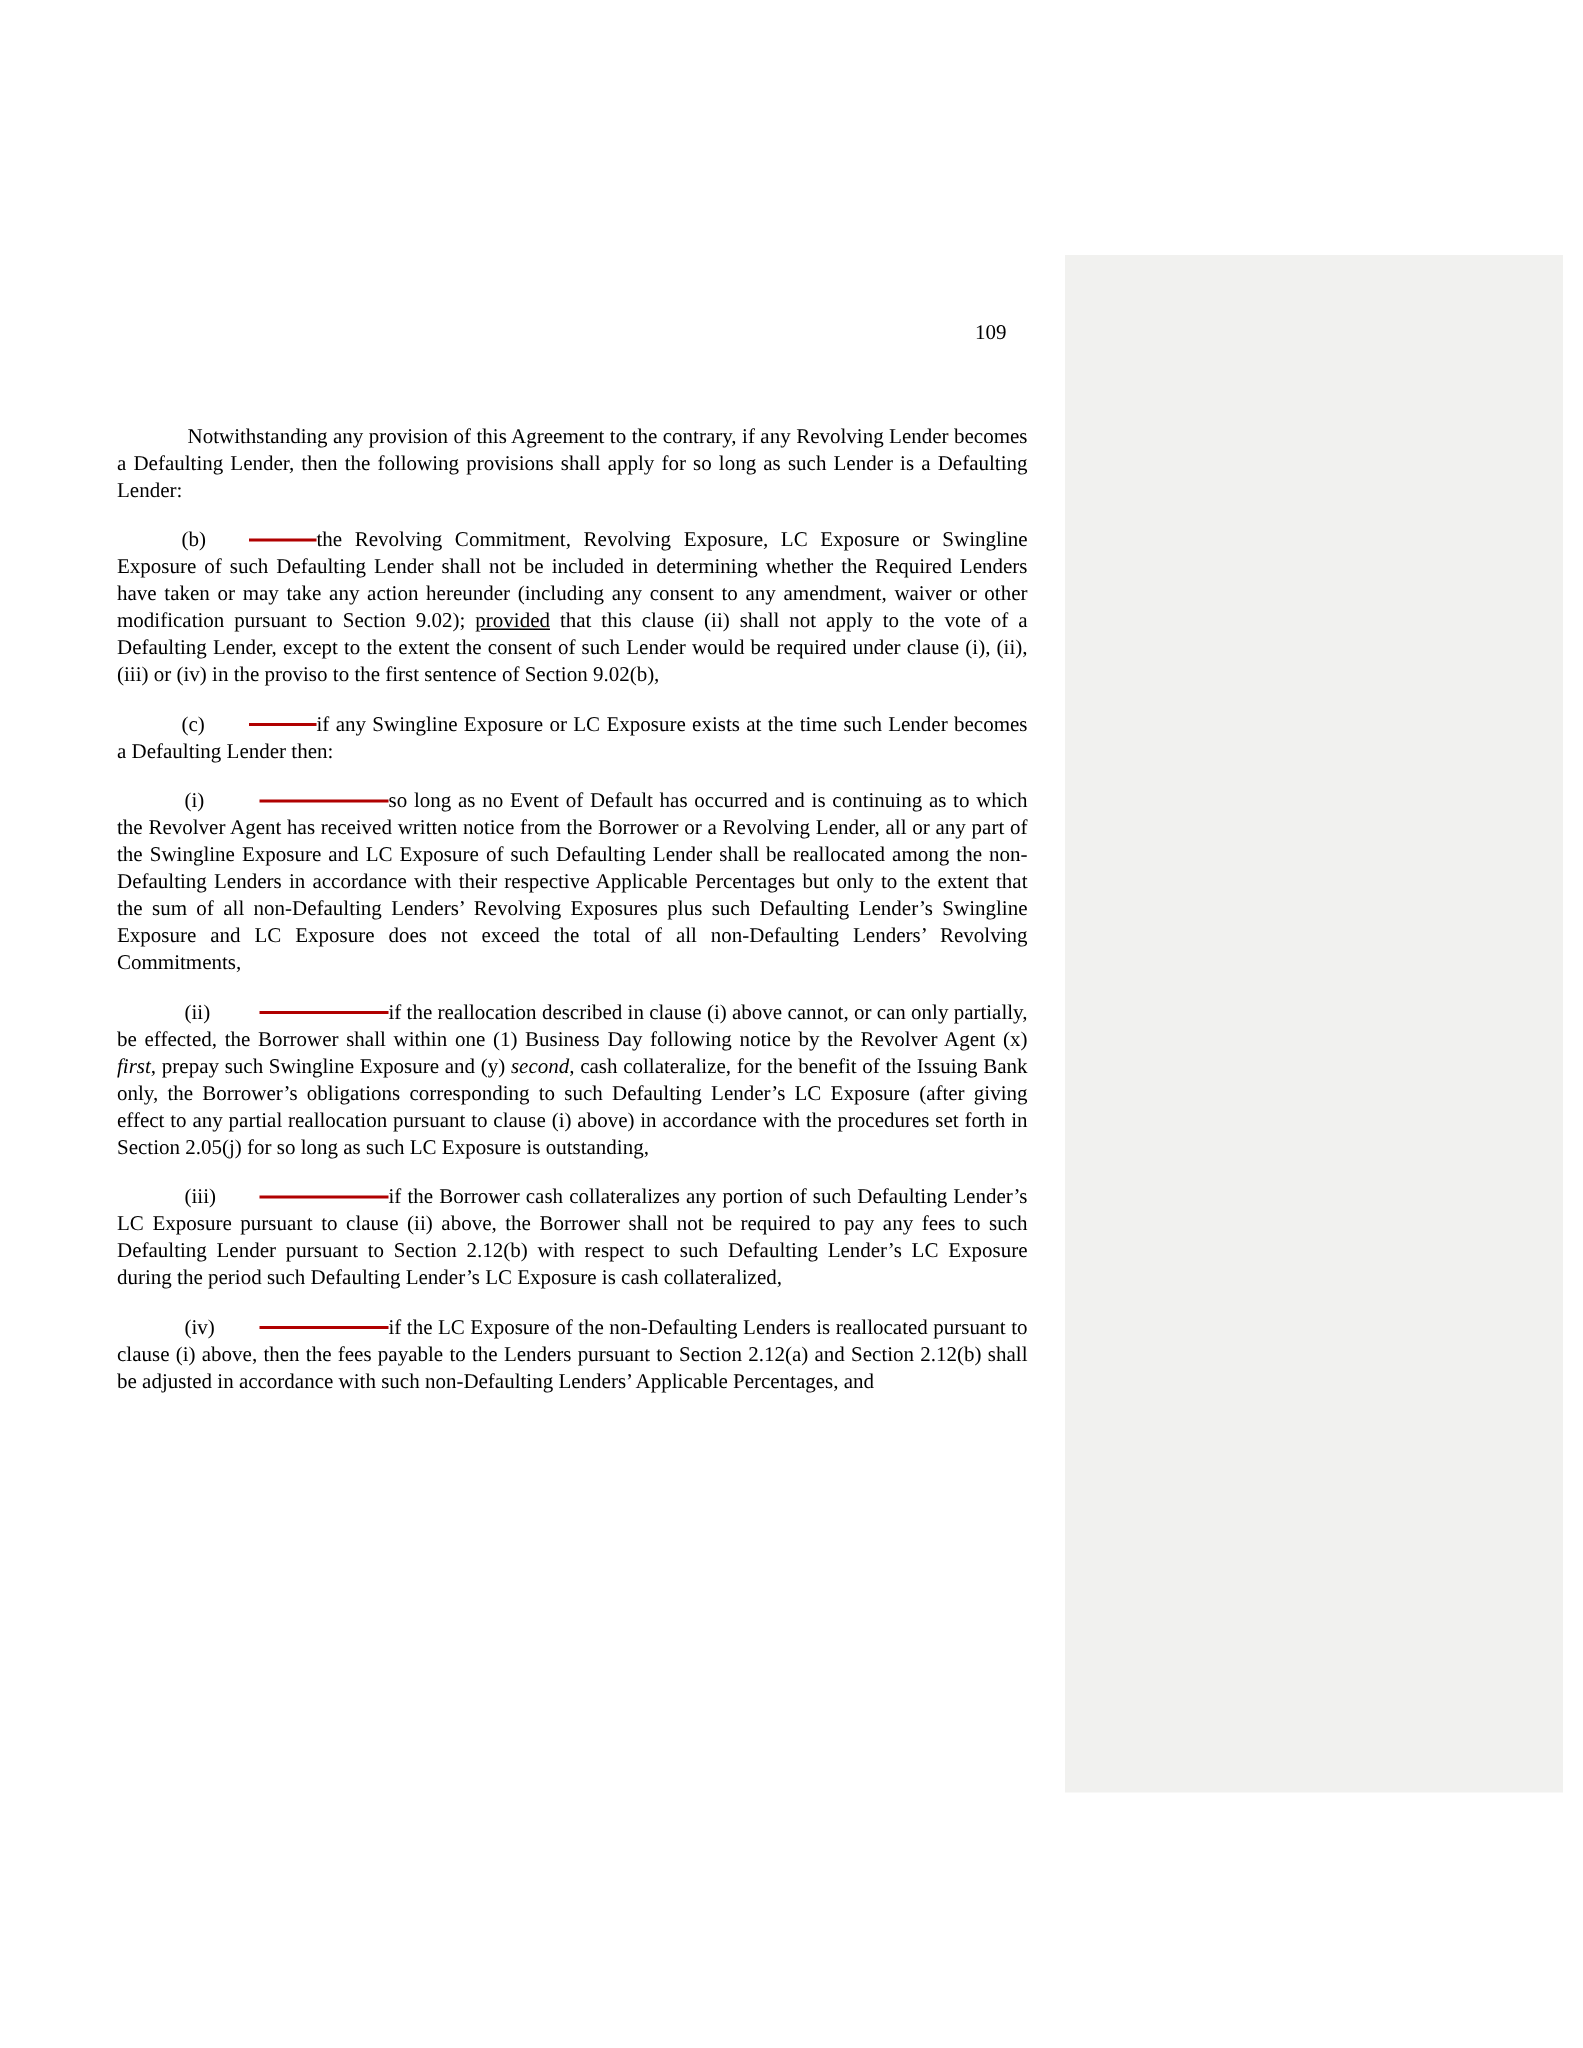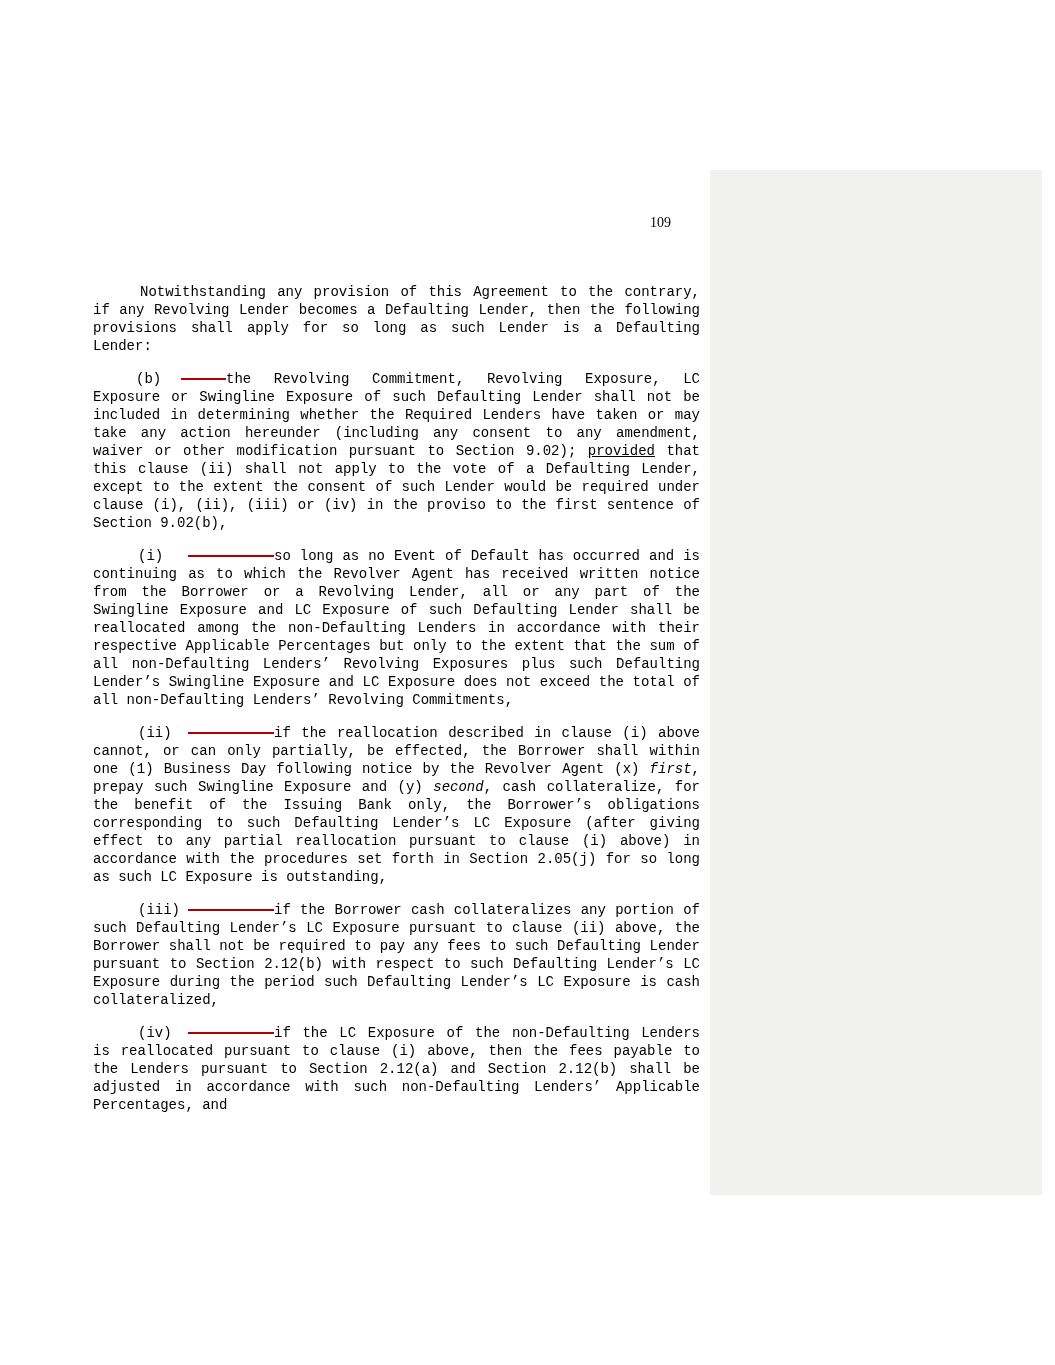--- a/index.html
+++ b/index.html
@@ -22,27 +22,26 @@
     background: #f1f1ef;
   }
   .page-number {
     position: absolute;
     top: 215px;
     left: 650px;
     font-size: 14px;
   }
   .text-block {
     position: absolute;
-    left: 93px;
+    left: 78px;
     top: 283px;
     width: 607px;
     font-size: 14px;
     line-height: 18px;
     text-align: justify;
-    font-family: Liberation Mono, monospace;
   }
   .text-block p { margin: 0 0 15px 0; }
   .intro { text-indent: 47px; }
   .clause { position: relative; }
   .l1 { margin-left: 52px; text-indent: 43px; }
   .l2 { margin-left: 95px; text-indent: 45px; }
   .clabel { display: inline-block; text-indent: 0; }
   .w1 { width: 45px; }
   .w2 { width: 50px; }
   .strike {
@@ -65,20 +64,21 @@
 
   <div class="page-number">109</div>
 
   <div class="text-block">
 
     <p class="intro">Notwithstanding any provision of this Agreement to the contrary, if any Revolving Lender becomes a Defaulting Lender, then the following provisions shall apply for so long as such Lender is a Defaulting Lender:</p>
 
 
     <p class="clause l1"><span class="clabel w1">(b)</span><span class="strike s-short"></span><span>the Revolving Commitment, Revolving Exposure, LC Exposure or Swingline Exposure of such Defaulting Lender shall not be included in determining whether the Required Lenders have taken or may take any action hereunder (including any consent to any amendment, waiver or other modification pursuant to Section 9.02); </span><span class="u">provided</span><span> that this clause (ii) shall not apply to the vote of a Defaulting Lender, except to the extent the consent of such Lender would be required under clause (i), (ii), (iii) or (iv) in the proviso to the first sentence of Section 9.02(b),</span></p>
 
+    <p class="clause l1"><span class="clabel w1">(c)</span><span class="strike s-short"></span><span>if any Swingline Exposure or LC Exposure exists at the time such Lender becomes a Defaulting Lender then:</span></p>
 
     <p class="clause l2"><span class="clabel w2">(i)</span><span class="strike s-long"></span><span>so long as no Event of Default has occurred and is continuing as to which the Revolver Agent has received written notice from the Borrower or a Revolving Lender, all or any part of the Swingline Exposure and LC Exposure of such Defaulting Lender shall be reallocated among the non-Defaulting Lenders in accordance with their respective Applicable Percentages but only to the extent that the sum of all non-Defaulting Lenders’ Revolving Exposures plus such Defaulting Lender’s Swingline Exposure and LC Exposure does not exceed the total of all non-Defaulting Lenders’ Revolving Commitments,</span></p>
 
     <p class="clause l2"><span class="clabel w2">(ii)</span><span class="strike s-long"></span><span>if the reallocation described in clause (i) above cannot, or can only partially, be effected, the Borrower shall within one (1) Business Day following notice by the Revolver Agent (x) </span><span class="it">first</span><span>, prepay such Swingline Exposure and (y) </span><span class="it">second</span><span>, cash collateralize, for the benefit of the Issuing Bank only, the Borrower’s obligations corresponding to such Defaulting Lender’s LC Exposure (after giving effect to any partial reallocation pursuant to clause (i) above) in accordance with the procedures set forth in Section 2.05(j) for so long as such LC Exposure is outstanding,</span></p>
 
     <p class="clause l2"><span class="clabel w2">(iii)</span><span class="strike s-long"></span><span>if the Borrower cash collateralizes any portion of such Defaulting Lender’s LC Exposure pursuant to clause (ii) above, the Borrower shall not be required to pay any fees to such Defaulting Lender pursuant to Section 2.12(b) with respect to such Defaulting Lender’s LC Exposure during the period such Defaulting Lender’s LC Exposure is cash collateralized,</span></p>
 
     <p class="clause l2"><span class="clabel w2">(iv)</span><span class="strike s-long"></span><span>if the LC Exposure of the non-Defaulting Lenders is reallocated pursuant to clause (i) above, then the fees payable to the Lenders pursuant to Section 2.12(a) and Section 2.12(b) shall be adjusted in accordance with such non-Defaulting Lenders’ Applicable Percentages, and</span></p>
 
   </div>

